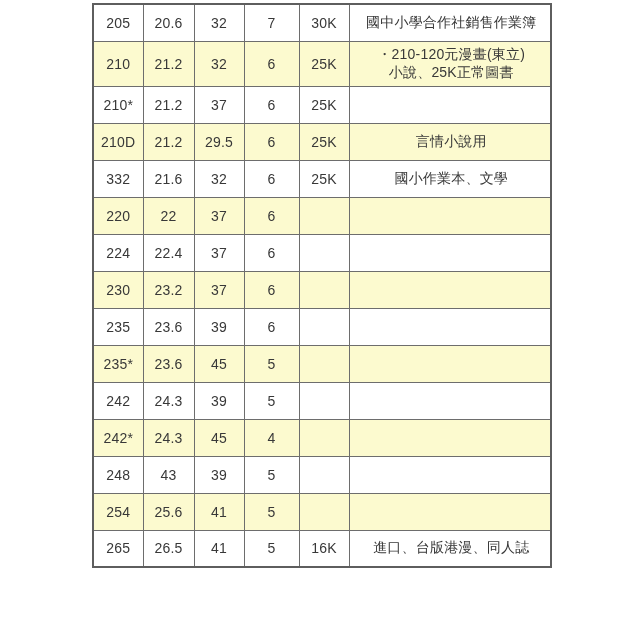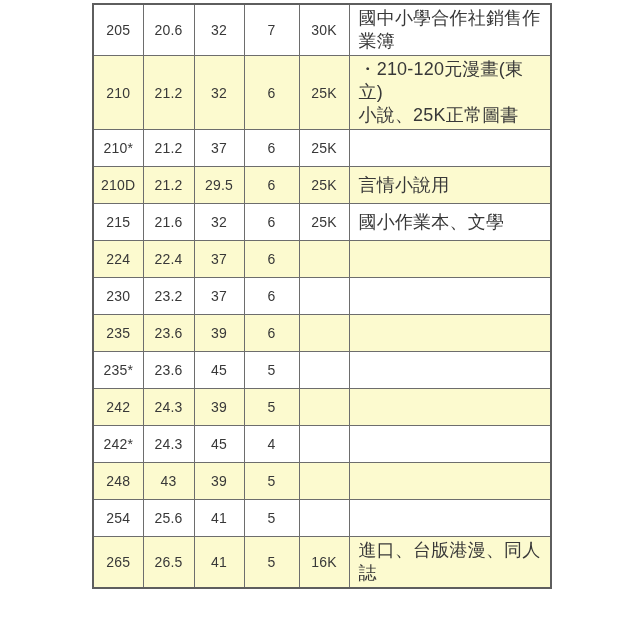--- a/index.html
+++ b/index.html
@@ -27,23 +27,23 @@
     font-size: 14px;
     color: var(--text, #383838);
     padding: 0;
     background: #ffffff;
     letter-spacing: 0.2px;
   }
   table.spec-table tr { height: 37px; }
   table.spec-table tr:nth-child(2) { height: 45px; }
   table.spec-table tr:nth-child(even) td { background: var(--hl, #FCFACF); }
   table.spec-table td.desc {
-    text-align: left;
+    text-align: center;
     padding: 2px 6px 2px 9px;
-    font-size: 18px;
+    font-size: 14px;
     line-height: 1.28;
   }
   col.c-code   { width: 50px; }
   col.c-dim-a  { width: 51px; }
   col.c-dim-b  { width: 50px; }
   col.c-count  { width: 55px; }
   col.c-format { width: 50px; }
   col.c-desc   { width: 202px; }
 </style>
 </head>
@@ -93,28 +93,36 @@
           <td>210D</td>
           <td>21.2</td>
           <td>29.5</td>
           <td>6</td>
           <td>25K</td>
           <td class="desc">
             <div>言情小說用</div>
           </td>
         </tr>
         <tr>
-          <td>215</td>
+          <td>332</td>
           <td>21.6</td>
           <td>32</td>
           <td>6</td>
           <td>25K</td>
           <td class="desc">
             <div>國小作業本、文學</div>
           </td>
+        </tr>
+        <tr>
+          <td>220</td>
+          <td>22</td>
+          <td>37</td>
+          <td>6</td>
+          <td></td>
+          <td class="desc"></td>
         </tr>
         <tr>
           <td>224</td>
           <td>22.4</td>
           <td>37</td>
           <td>6</td>
           <td></td>
           <td class="desc"></td>
         </tr>
         <tr>

